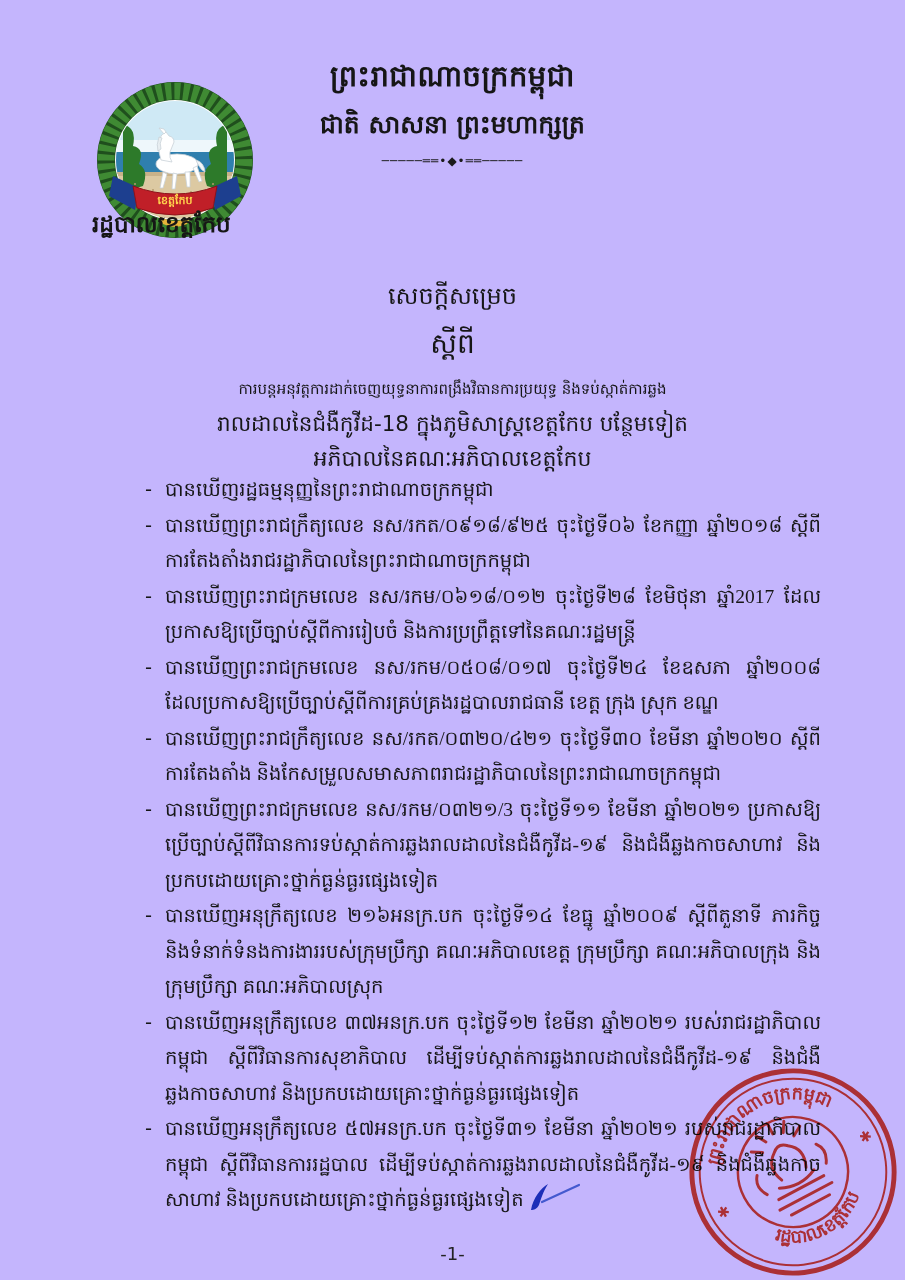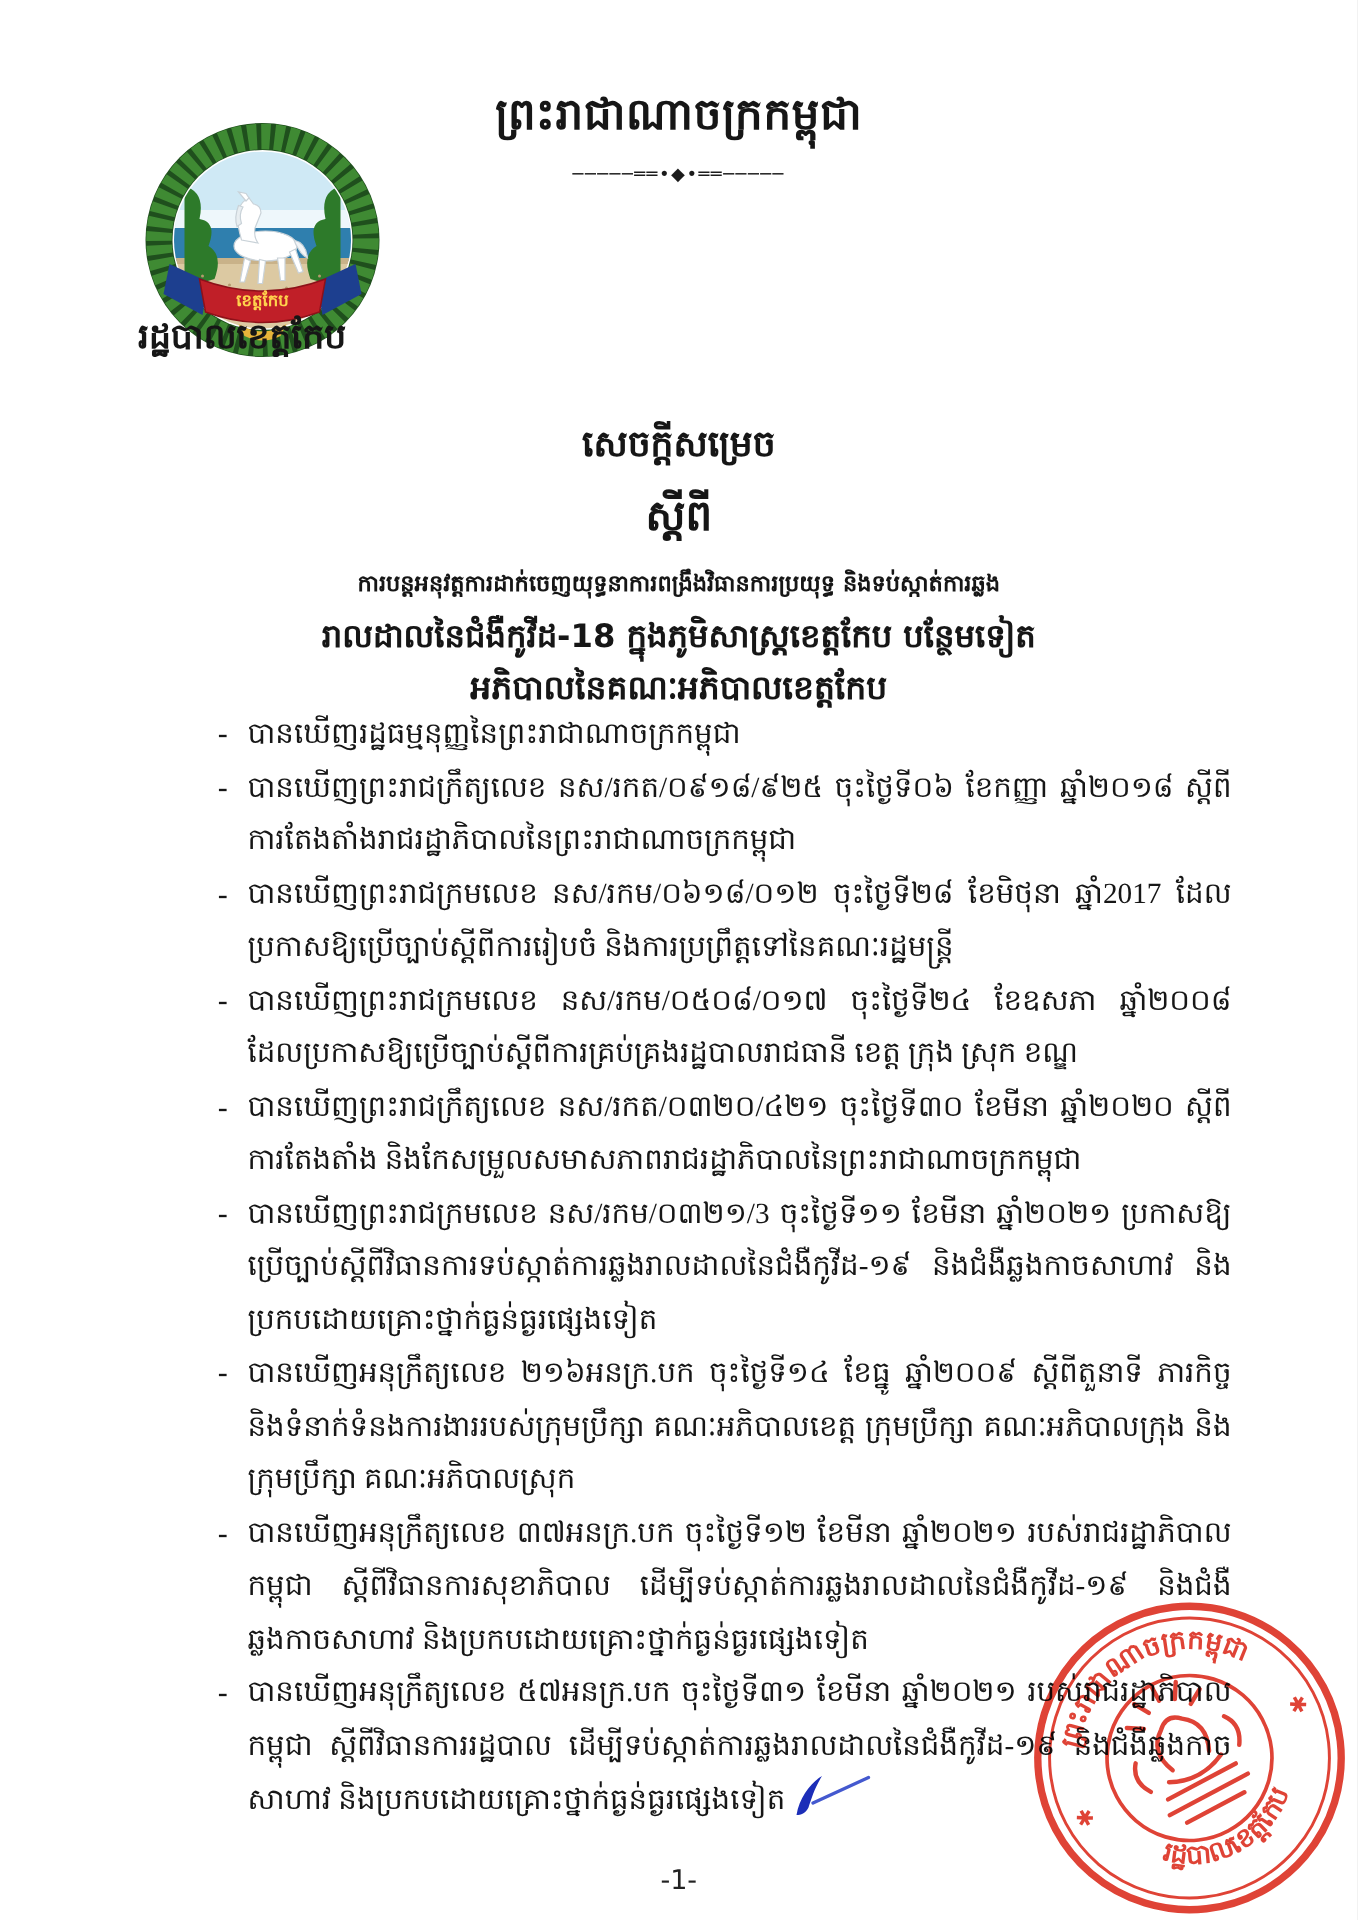--- a/index.html
+++ b/index.html
@@ -1,37 +1,37 @@
 <!DOCTYPE html>
 <html><head>
 <meta charset="utf-8">
 <style>
   html,body{margin:0;padding:0;background:#e9e9e9;}
   .page{
     position:relative;
     width:905px;height:1280px;
     margin:0 auto;
-    background:#ffffff;
+    background:#c4b5fd;
     overflow:hidden;
     font-family:"DejaVu Sans", sans-serif;
     color:#161616;
   }
   
   .header{position:absolute;top:58px;left:0;right:0;text-align:center;}
   .kingdom{font-size:29px;font-weight:bold;letter-spacing:.5px;}
   .motto{font-size:25px;font-weight:bold;margin-top:9px;}
   .divider{margin-top:9px;font-size:12px;color:#1b1b1b;letter-spacing:1px;}
   
   .emblem{position:absolute;left:95px;top:80px;width:160px;height:160px;}
   
   .issuer{position:absolute;left:92px;top:210px;}
   .admin{font-size:23px;font-weight:bold;}
   .refno{font-size:21px;margin-top:7px;}
   
-  .titleblock{position:absolute;top:281px;left:60px;right:60px;text-align:center;font-weight:bold;}
+  .titleblock{position:absolute;top:281px;left:60px;right:60px;text-align:center;font-weight:normal;}
   .doc-type{font-size:24px;}
   .on{font-size:28px;margin-top:10px;}
   .subject1{font-size:15px;margin-top:12px;}
   .subject2{font-size:21.5px;margin-top:9px;}
   .authority{font-size:22px;margin-top:4px;}
   
   .clauses{position:absolute;left:145px;top:472px;width:676px;list-style:none;margin:0;padding:0;}
   .clauses li{display:flex;gap:10px;font-size:19.5px;line-height:35.5px;margin:0;}
   .dash{flex:0 0 10px;}
   .ctext{flex:1;text-align:justify;font-family:Liberation Serif, serif;}
@@ -47,20 +47,21 @@
   
   .footer{position:absolute;bottom:16px;left:0;right:0;text-align:center;font-size:18px;color:#222;}
 </style>
 </head>
 <body>
 
 <div class="page">
 
   <div class="header">
     <div class="kingdom">ព្រះរាជាណាចក្រកម្ពុជា</div>
+    <div class="motto">ជាតិ សាសនា ព្រះមហាក្សត្រ</div>
     <div class="divider">─────══•◆•══─────</div>
   </div>
 
   <div class="emblem">
     <svg width="160" height="160" viewBox="0 0 160 160">
       <defs>
         <clipPath id="sceneClip">
             <circle cx="80" cy="80" r="59"></circle>
           </clipPath>
         <path id="emblemArc" d="M 18 86 A 63 63 0 0 1 142 86"></path>

